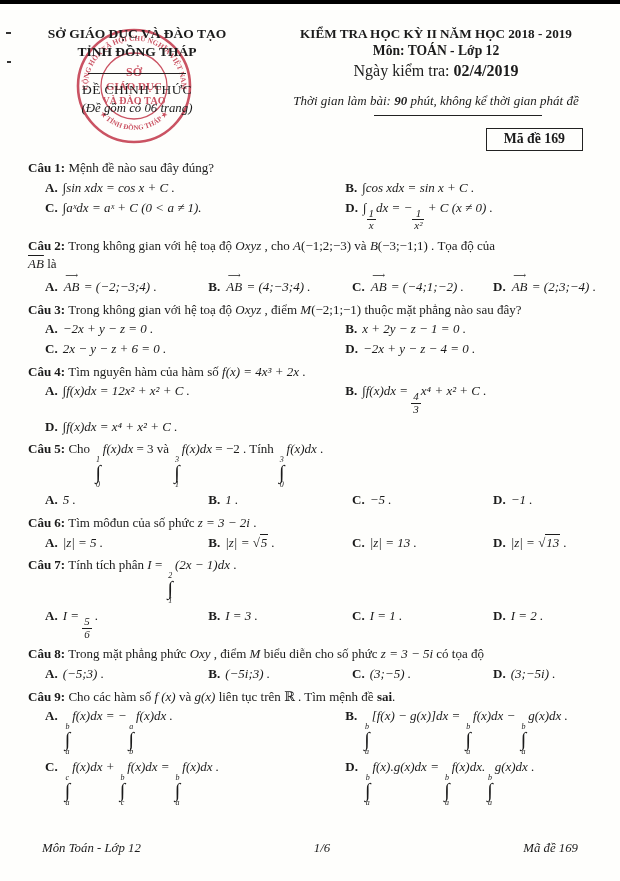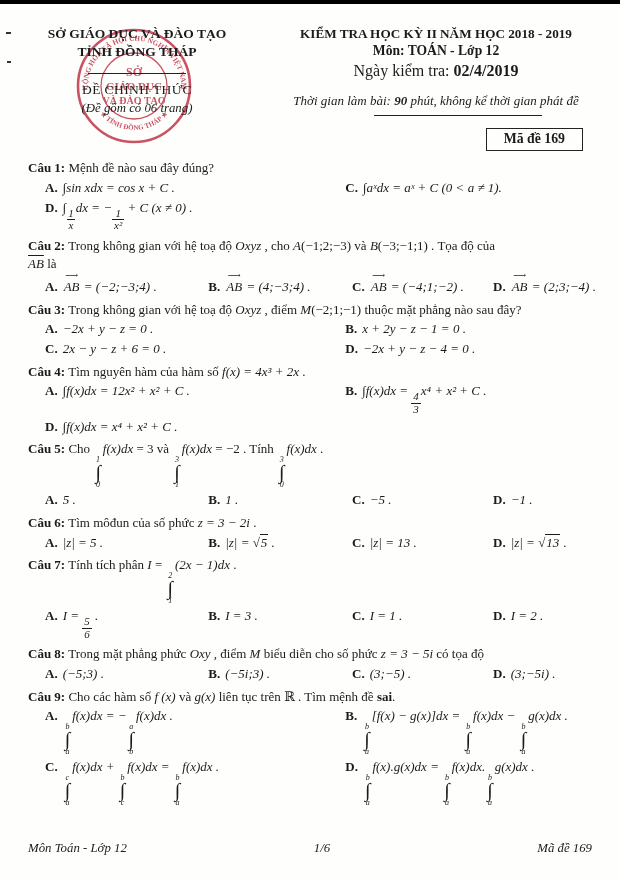--- a/index.html
+++ b/index.html
@@ -53,21 +53,21 @@
   .frac .fden{border-top:1.1px solid currentColor;padding:0 2px;}
   .sqrt{white-space:nowrap;}
   .sqrt .rsg{font-style:normal;}
   .sqrt .rbar{border-top:1.1px solid currentColor;padding:0 1px;}
   .vec{font-style:italic;position:relative;display:inline-block;margin:0 1px;padding-top:3px;}
   .vec .vecarr{position:absolute;top:-4px;left:0;right:0;text-align:center;
                font-size:9px;line-height:1;font-style:normal;}
   .ovl{font-style:italic;text-decoration:overline;}
 
   .footer{position:absolute;left:0;right:0;top:841px;display:flex;justify-content:space-between;
-          padding:0 28px;font-size:12.8px;font-style:italic;}
+          padding:0 42px;font-size:12.8px;font-style:italic;}
   .footer .fc{transform:translateX(-10px);}
 </style>
 </head>
 <body>
 
 <div class="page">
   <div class="scanbar"></div>
   <div class="speck speck1"></div>
   <div class="speck speck2"></div>
 
@@ -107,20 +107,21 @@
 
   <div class="codebox-row">
     <span class="codebox">Mã đề 169</span>
   </div>
 
   <div class="questions" id="questions">
       <div class="question">
         <div class="stem"><span class="qlabel">Câu 1:</span> <span>Mệnh đề nào sau đây đúng?</span></div>
         <div class="opts cols-2">
           <div class="opt"><span class="optkey">A.</span><span class="opttext">∫sin xdx = cos x + C .</span></div>
+          <div class="opt"><span class="optkey">B.</span><span class="opttext">∫cos xdx = sin x + C .</span></div>
           <div class="opt"><span class="optkey">C.</span><span class="opttext">∫aˣdx = aˣ + C (0 &lt; a ≠ 1).</span></div>
           <div class="opt"><span class="optkey">D.</span><span class="opttext">∫<span class="frac">
                 <span class="fnum">1</span>
                 <span class="fden">x</span>
               </span>dx = −<span class="frac">
                 <span class="fnum">1</span>
                 <span class="fden">x²</span>
               </span> + C (x ≠ 0) .</span></div>
         </div>
       </div>

